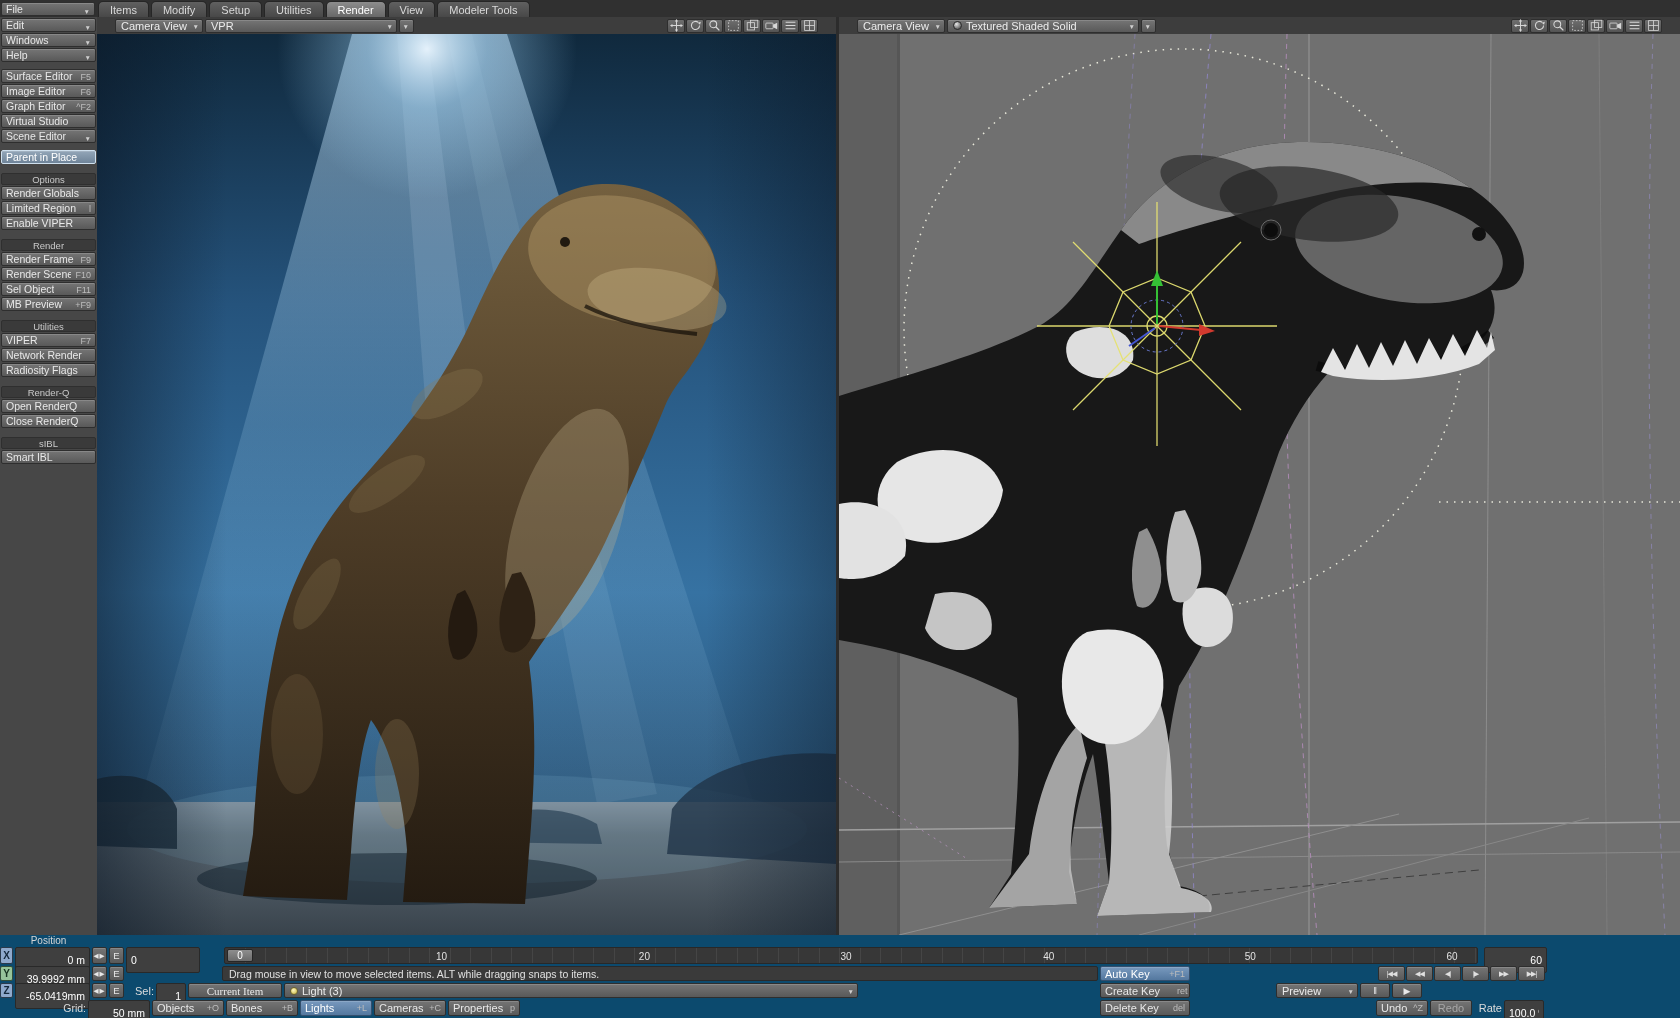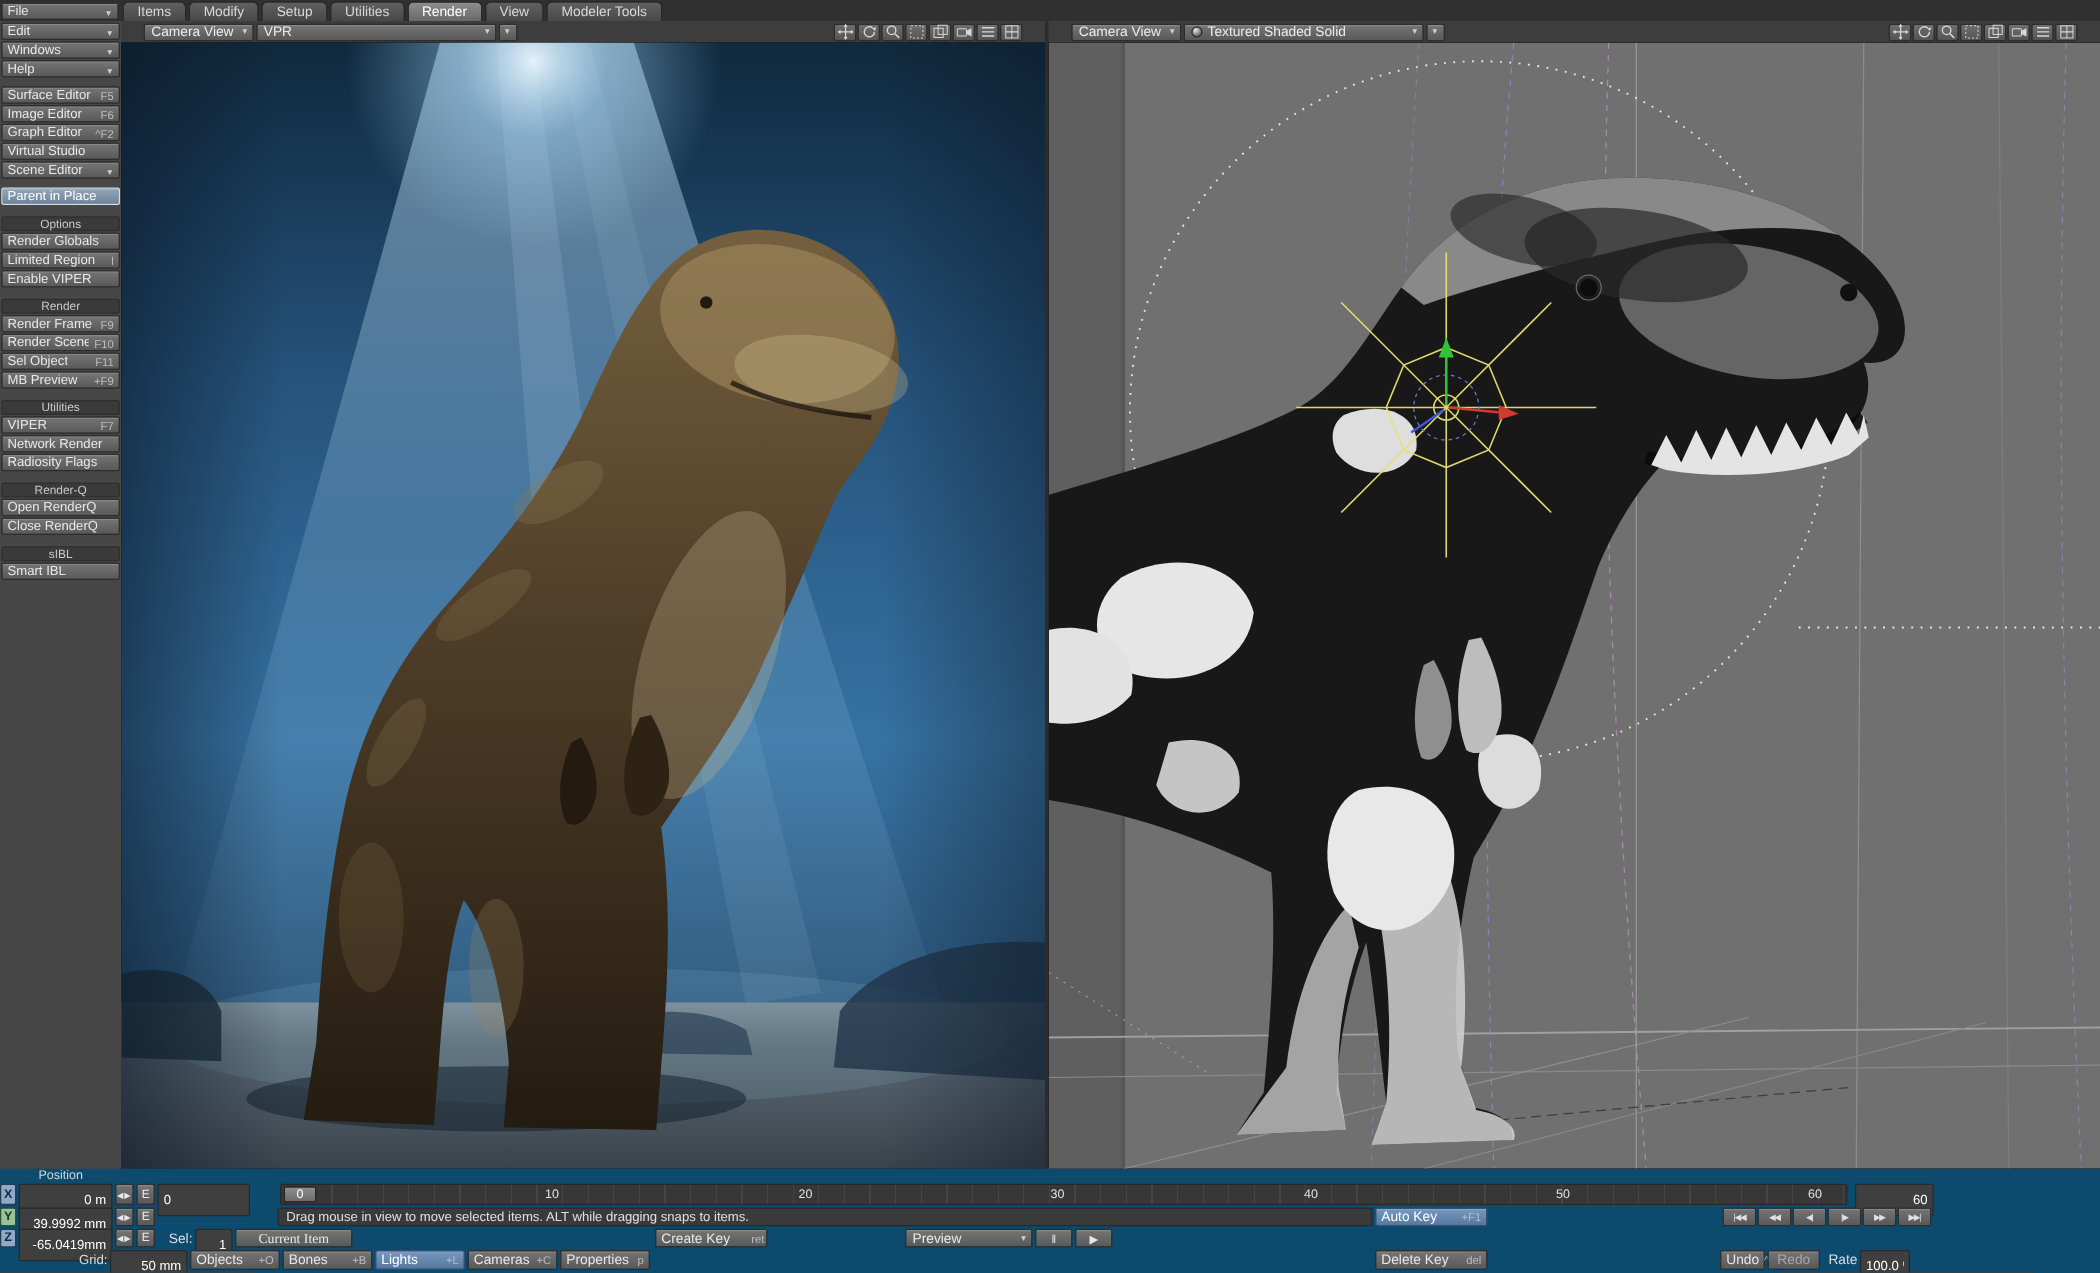--- a/index.html
+++ b/index.html
@@ -90,32 +90,32 @@
   .handle { position:absolute; left:2px; top:1px; bottom:1px; width:26px;
             background:linear-gradient(#8e8e8e,#6b6b6b); border:1px solid #262626; border-radius:2px;
             display:flex; align-items:center; justify-content:center; color:#fff; font-size:10px; }
   .endframe { margin-left:4px; width:63px; }
   .hint { margin-left:96px; width:876px; background:#3a3a3a; border:1px solid #292929; border-radius:2px;
           display:flex; align-items:center; padding:0 6px; color:#e0e0e0; font-size:10.5px; white-space:nowrap; overflow:hidden; }
   .keybtn { width:90px; }
   .transport { display:flex; gap:1px; }
   .t2 { margin-left:186px; width:168px; }
   .tbtn { width:27px; justify-content:center; font-size:7px; letter-spacing:-1px; padding:0; color:#e0e0e0; }
-  .preview-dd { margin-left:108px; width:102px; }
+  .preview-dd { margin-left:84px; width:82px; }
   .pp { width:30px; justify-content:center; font-size:9px; padding:0; }
   .sel-lbl { margin-left:2px; width:26px; }
   .sel-val { width:30px; }
   .citem { width:94px;font-family:Liberation Serif, serif; }
   .light-dd { width:574px; }
   .ck { margin-left:240px;gap:13px; }
   .grid-lbl { width:86px; font-size:10.5px; }
   .grid-val { width:62px; }
   .modebtn { width:72px; }
   .dk { margin-left:578px; }
-  .undo { margin-left:184px; width:36px; }
+  .undo { margin-left:184px; width:52px; }
   .redo { width:42px; justify-content:center; }
   .rate-lbl { width:28px; justify-content:flex-end; }
   .rate-val { width:40px; }
 </style>
 </head>
 <body>
 
 <div class="app">
 
   <div class="topbar">
@@ -536,20 +536,24 @@
     </div>
 
     <div class="brow row3">
       <div class="axis-box ax-z">Z</div>
       <input class="fld num w-val" value="-65.0419mm" style="">
       <div class="btn spin">◀▶</div>
       <div class="btn env center">E</div>
       <div class="lbl right sel-lbl">Sel:</div>
       <input class="fld num sel-val" value="1" style="">
       <div class="btn center citem">Current Item</div>
+      <div class="dd light-dd">
+        <span class="bulb-icon"></span>
+        <span>Light (3)</span>
+      </div>
       <div class="btn keybtn ck">
         <span>Create Key</span>
         <span class="key">ret</span>
       </div>
       <div class="dd preview-dd">
           <span>Preview</span>
         </div>
       <div class="btn pp">‖</div>
       <div class="btn pp">▶</div>
     </div>

